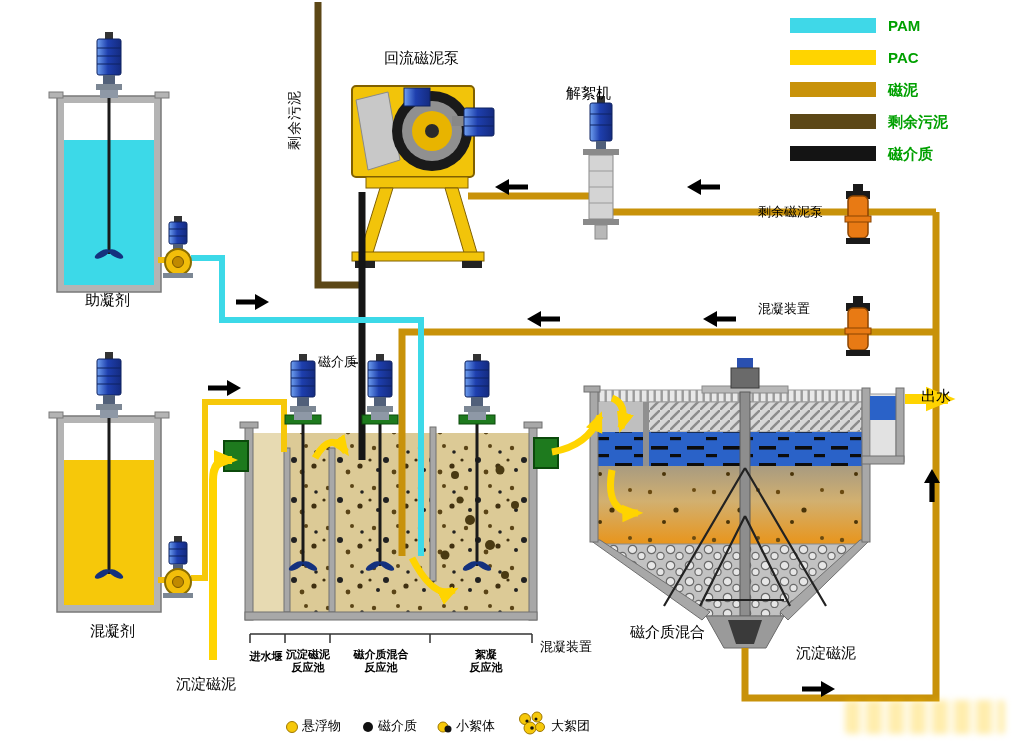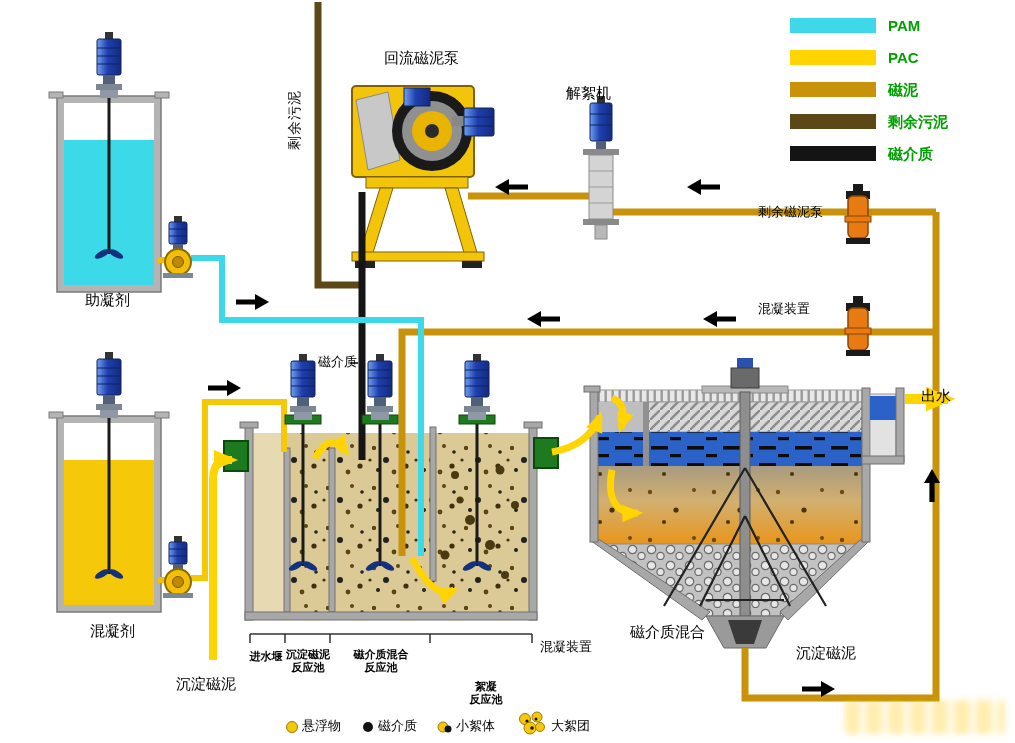--- a/index.html
+++ b/index.html
@@ -326,21 +326,21 @@
 
   <div class="lbl s12 center" style="left:266px;top:650px">进水堰</div>
   <div class="lbl s12 center" style="left:308px;top:648px">
     <div>沉淀磁泥</div>
     <div>反应池</div>
   </div>
   <div class="lbl s12 center" style="left:381px;top:648px">
     <div>磁介质混合</div>
     <div>反应池</div>
   </div>
-  <div class="lbl s12 center" style="left:486px;top:680px">
+  <div class="lbl s12 center" style="left:486px;top:648px">
     <div>絮凝</div>
     <div>反应池</div>
   </div>
 
   <div class="lbl s14" style="left:302px;top:719px">悬浮物</div>
   <div class="lbl s14" style="left:378px;top:719px">磁介质</div>
   <div class="lbl s14" style="left:456px;top:719px">小絮体</div>
   <div class="lbl s14" style="left:551px;top:719px">大絮团</div>
 </div>
 

